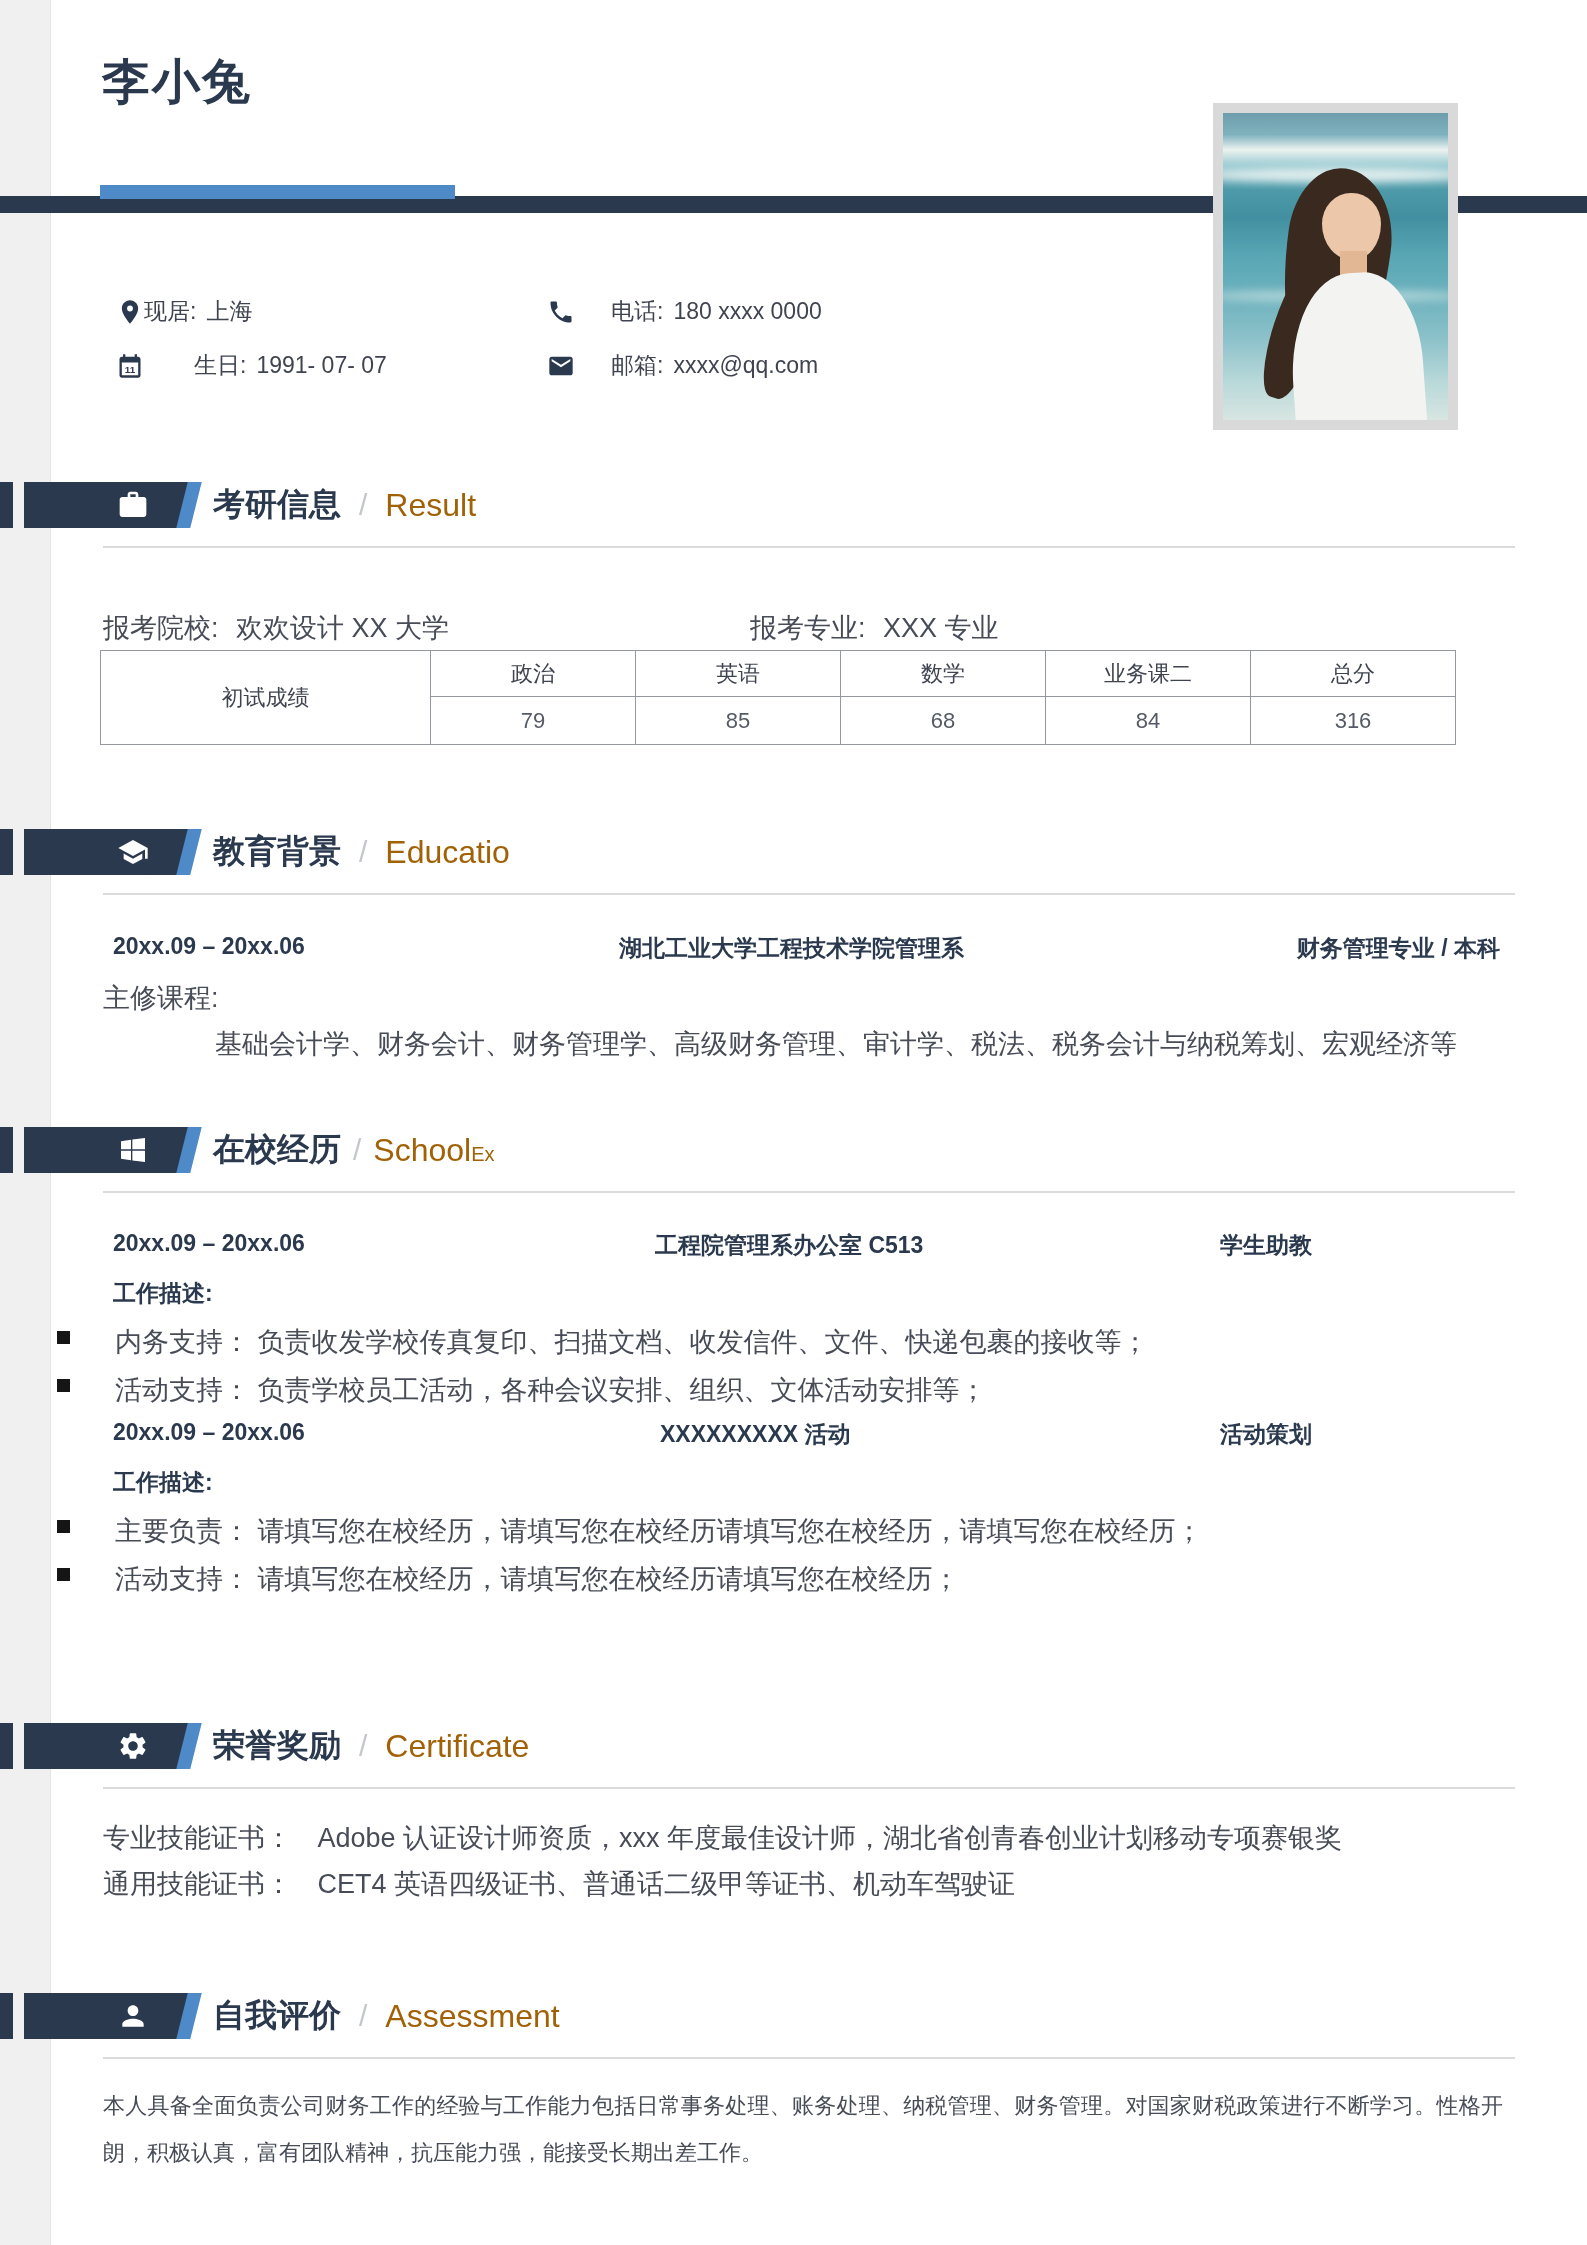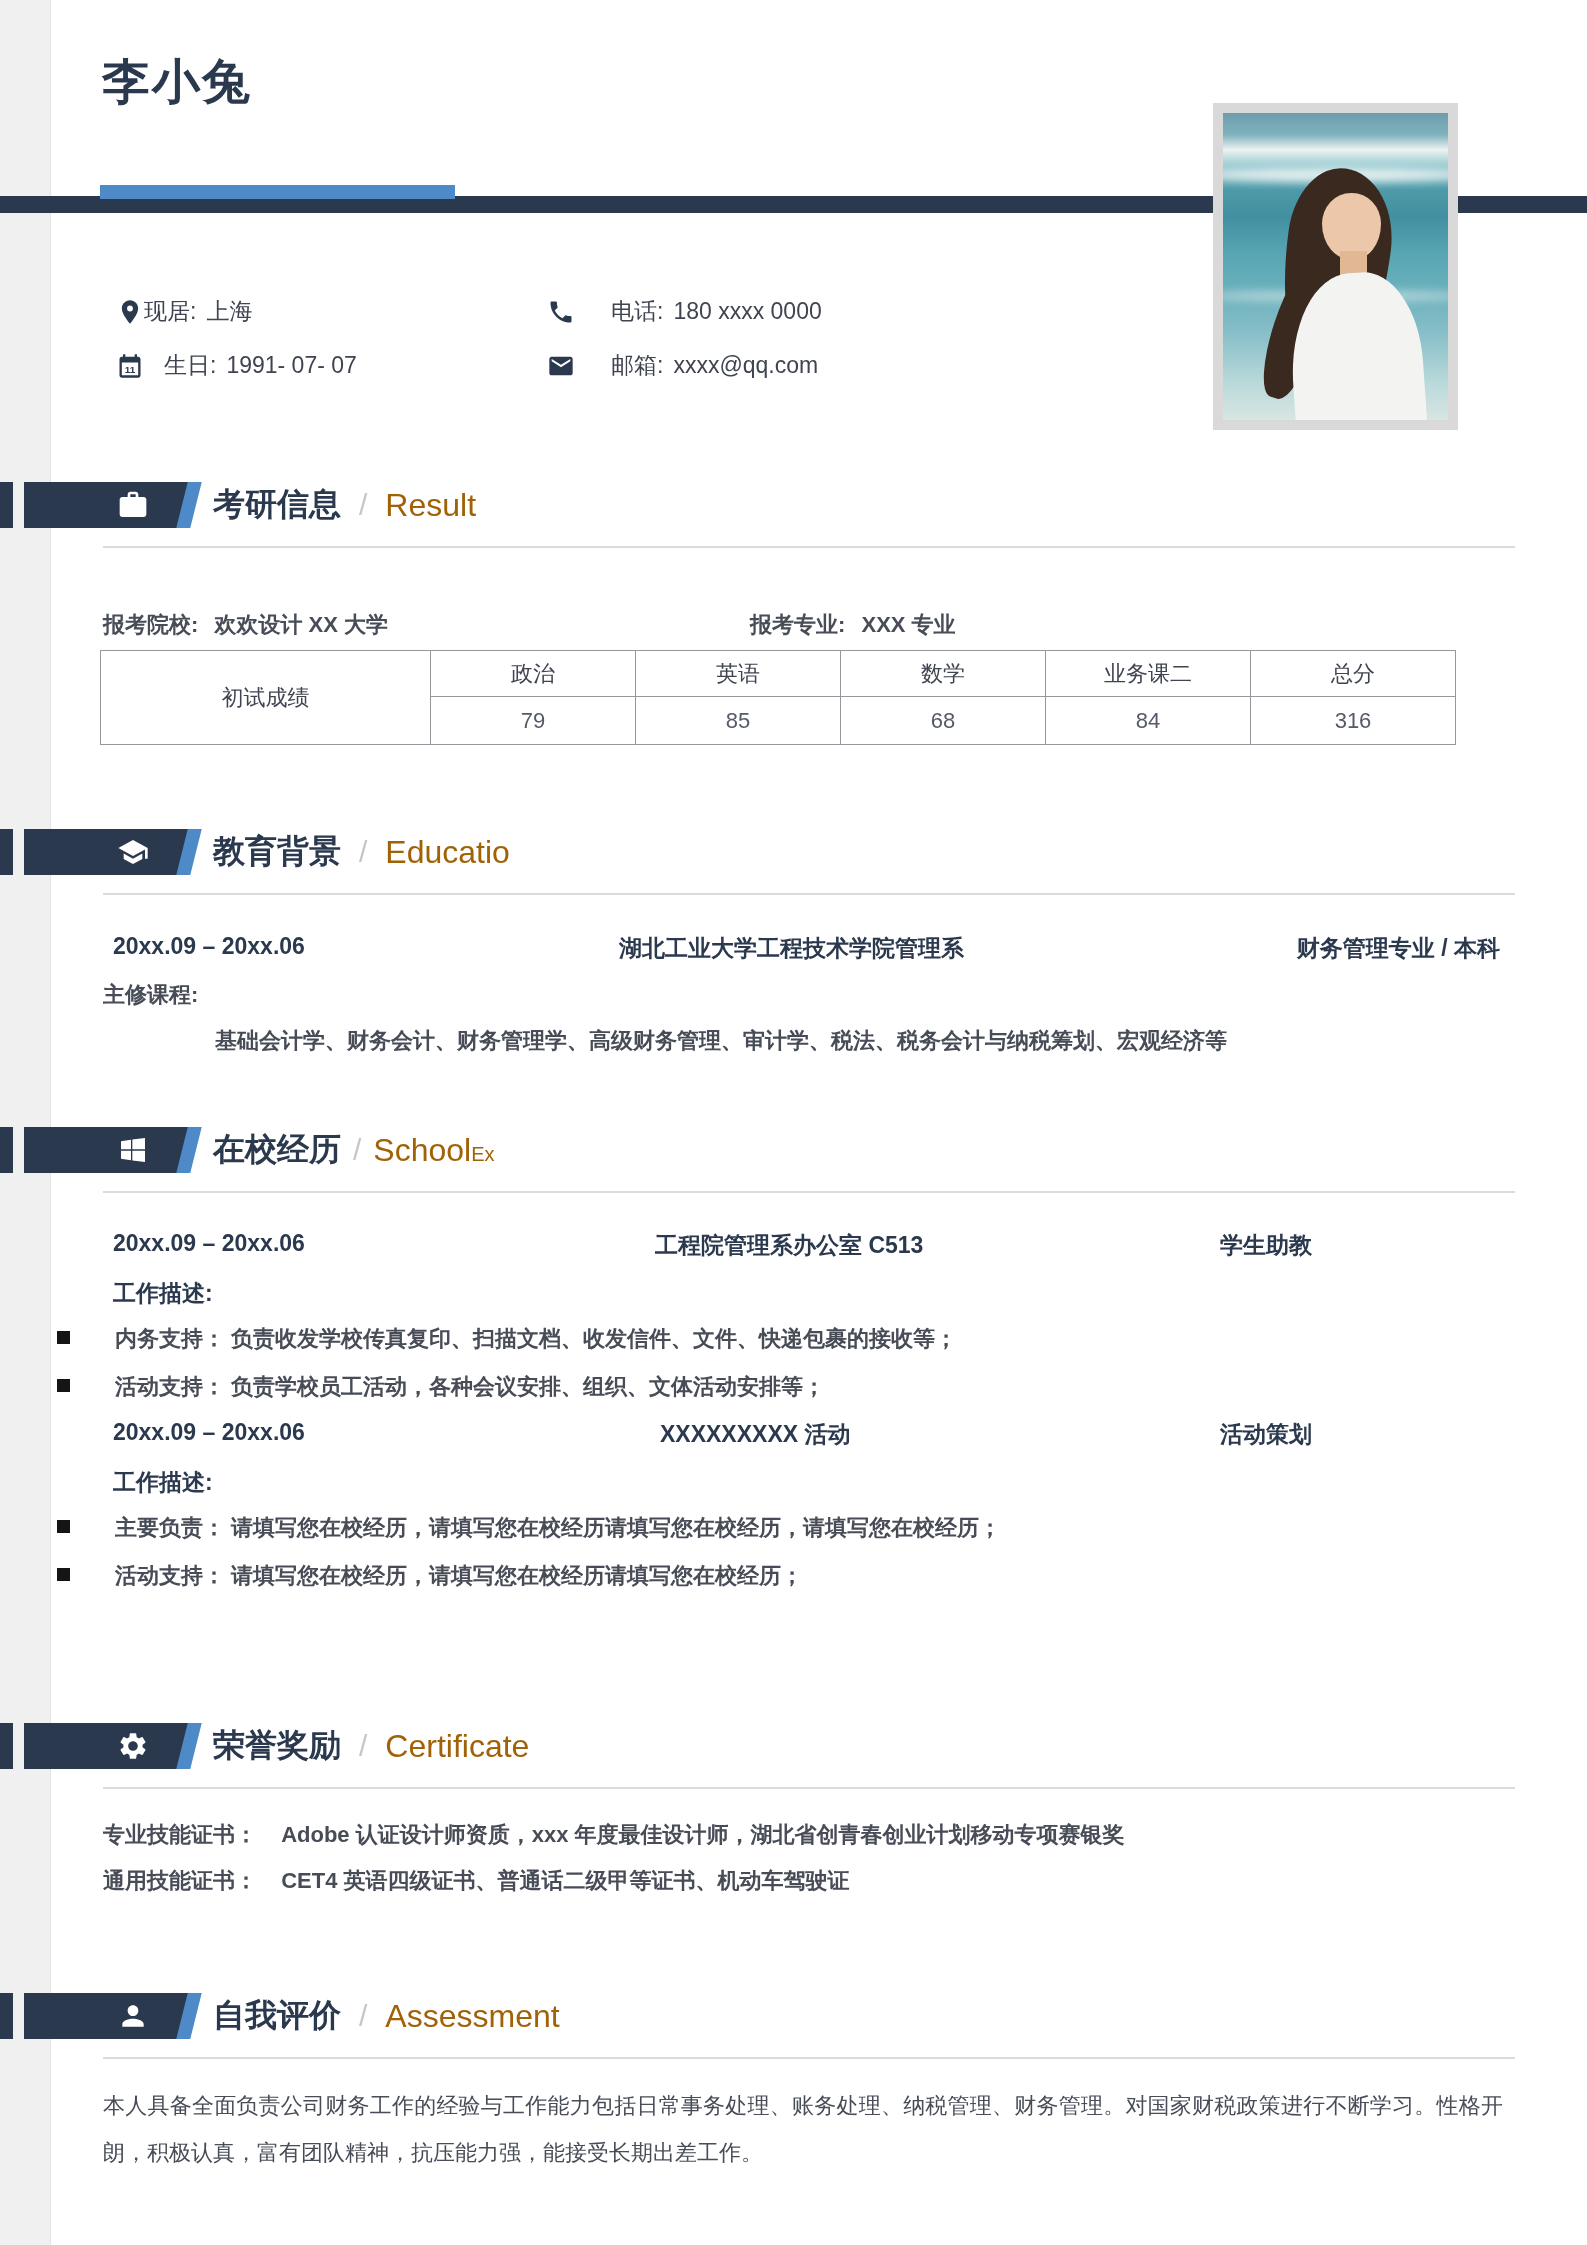--- a/index.html
+++ b/index.html
@@ -37,21 +37,21 @@
   .sec-banner .slant{position:absolute;right:-18px;top:0;height:100%;width:30px;background:#2b394e;transform:skewX(-14deg);z-index:2;}
   .sec-banner .blue{position:absolute;right:-32px;top:0;height:100%;width:28px;background:#4e8ac7;transform:skewX(-14deg);z-index:1;}
   .sec-banner .s-icon{position:absolute;left:93px;top:7px;width:32px;height:32px;z-index:3;}
   .title-row{left:213px;height:46px;display:flex;align-items:center;gap:18px;}
   .sec-title{font-size:32px;font-weight:bold;color:#2b394e;}
   .sec-slash{font-size:30px;color:#c3c6cb;}
   .sec-sub{font-size:32px;color:#a16207;}
   .sec-sub .small{font-size:20px;}
   .divider{left:103px;width:1412px;height:2px;background:#d9dbdd;}
   
-  .body-t{font-size:22px;color:#474c57;font-weight:bold;}
+  .body-t{font-size:27px;color:#474c57;}
   .bold-t{font-size:23px;font-weight:bold;color:#2b394e;}
   
   table.score{border-collapse:collapse;table-layout:fixed;}
   table.score td{border:1px solid #94979b;text-align:center;font-size:22px;color:#474c57;padding:0;}
   table.score .hdr{color:#3f4450;}
   table.score .val{color:#555b66;}
   
   .bullet-sq{left:57px;width:13px;height:13px;background:#151515;}
   
   .assess{left:103px;width:1400px;font-size:22px;color:#474c57;line-height:47px;text-align:justify;}
@@ -81,21 +81,21 @@
   <svg class="c-icon" viewBox="0 0 24 24">
       <path fill="#2b394e" d="M12 2C8.1 2 5 5.1 5 9c0 5.2 7 13 7 13s7-7.8 7-13c0-3.9-3.1-7-7-7zm0 9.5A2.5 2.5 0 1 1 12 6.5a2.5 2.5 0 0 1 0 5z"></path>
     </svg>
   <span class="c-text" style=""><span class="lbl">现居:</span><span>上海</span></span>
 </div>
 <div class="abs contact-item" style="left:116px;top:350px;">
   <svg class="c-icon" viewBox="0 0 24 24">
       <path fill="#2b394e" d="M19 4h-1V2h-2v2H8V2H6v2H5c-1.1 0-2 .9-2 2v14c0 1.1.9 2 2 2h14c1.1 0 2-.9 2-2V6c0-1.1-.9-2-2-2zm0 16H5V9h14v11z"></path>
       <text x="12" y="18" font-size="8.5" text-anchor="middle" fill="#2b394e" font-family="'Liberation Sans',sans-serif" font-weight="bold">11</text>
     </svg>
-  <span class="c-text" style="margin-left:20px;text-align:right;"><span class="lbl">生日:</span><span>1991- 07- 07</span></span>
+  <span class="c-text" style="margin-left:50px;text-align:right;"><span class="lbl">生日:</span><span>1991- 07- 07</span></span>
 </div>
 <div class="abs contact-item" style="left:547px;top:296px;">
   <svg class="c-icon" viewBox="0 0 24 24">
       <path fill="#2b394e" d="M6.62 10.79c1.44 2.83 3.76 5.14 6.59 6.59l2.2-2.21c.27-.27.67-.36 1.02-.24 1.12.37 2.33.57 3.57.57.55 0 1 .45 1 1V20c0 .55-.45 1-1 1-9.39 0-17-7.61-17-17 0-.55.45-1 1-1h3.5c.55 0 1 .45 1 1 0 1.25.2 2.45.57 3.57.11.35.03.74-.25 1.02l-2.2 2.2z"></path>
     </svg>
   <span class="c-text" style="margin-left:36px;"><span class="lbl">电话:</span><span>180 xxxx 0000</span></span>
 </div>
 <div class="abs contact-item" style="left:547px;top:350px;">
   <svg class="c-icon" viewBox="0 0 24 24">
       <path fill="#2b394e" d="M20 4H4c-1.1 0-2 .9-2 2v12c0 1.1.9 2 2 2h16c1.1 0 2-.9 2-2V6c0-1.1-.9-2-2-2zm0 4-8 5-8-5V6l8 5 8-5v2z"></path>

